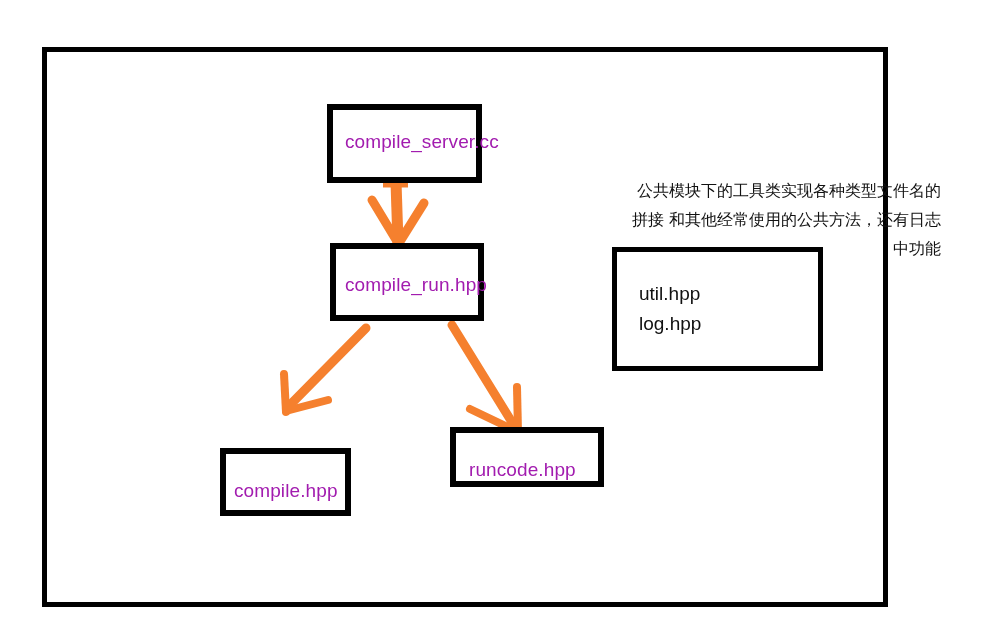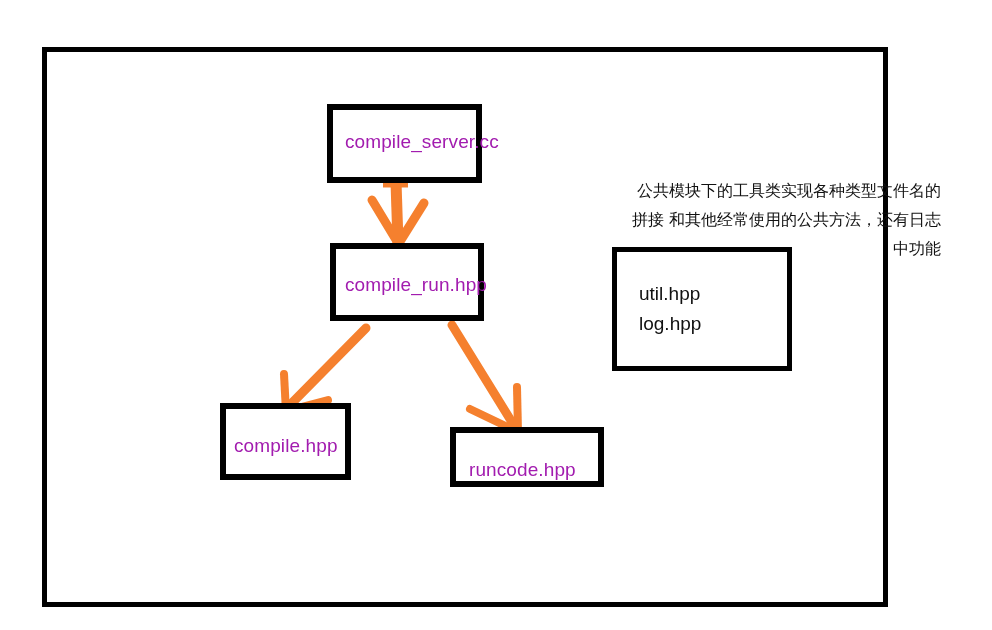--- a/index.html
+++ b/index.html
@@ -57,42 +57,42 @@
 
   #box-compile-run    { left: 330px; top: 243px; width: 154px; height: 78px; }
   #box-compile-run .node-label {
     position: absolute;
     left: 1px;
     top: 26px;
     padding-left: 0;
     margin-left: 8px;
   }
 
-  #box-compile        { left: 220px; top: 403px; width: 131px; height: 77px; padding-left: 43px; }
+  #box-compile        { left: 220px; top: 448px; width: 131px; height: 68px; padding-left: 43px; }
   #box-compile .node-label {
     position: absolute;
     left: 8px;
     top: 27px;
     padding-left: 0;
   }
 
   #box-runcode        { left: 450px; top: 427px; width: 154px; height: 60px; }
   #box-runcode .node-label {
     position: absolute;
     left: 13px;
     top: 27px;
     padding-left: 0;
   }
 
   
   #box-util {
     position: absolute;
     left: 612px;
     top: 247px;
-    width: 180px;
+    width: 211px;
     height: 124px;
     border: 5px solid #000000;
     box-sizing: border-box;
     background: transparent;
   }
   #box-util .util-line {
     position: absolute;
     left: 22px;
     font-size: 19px;
     color: #111111;

